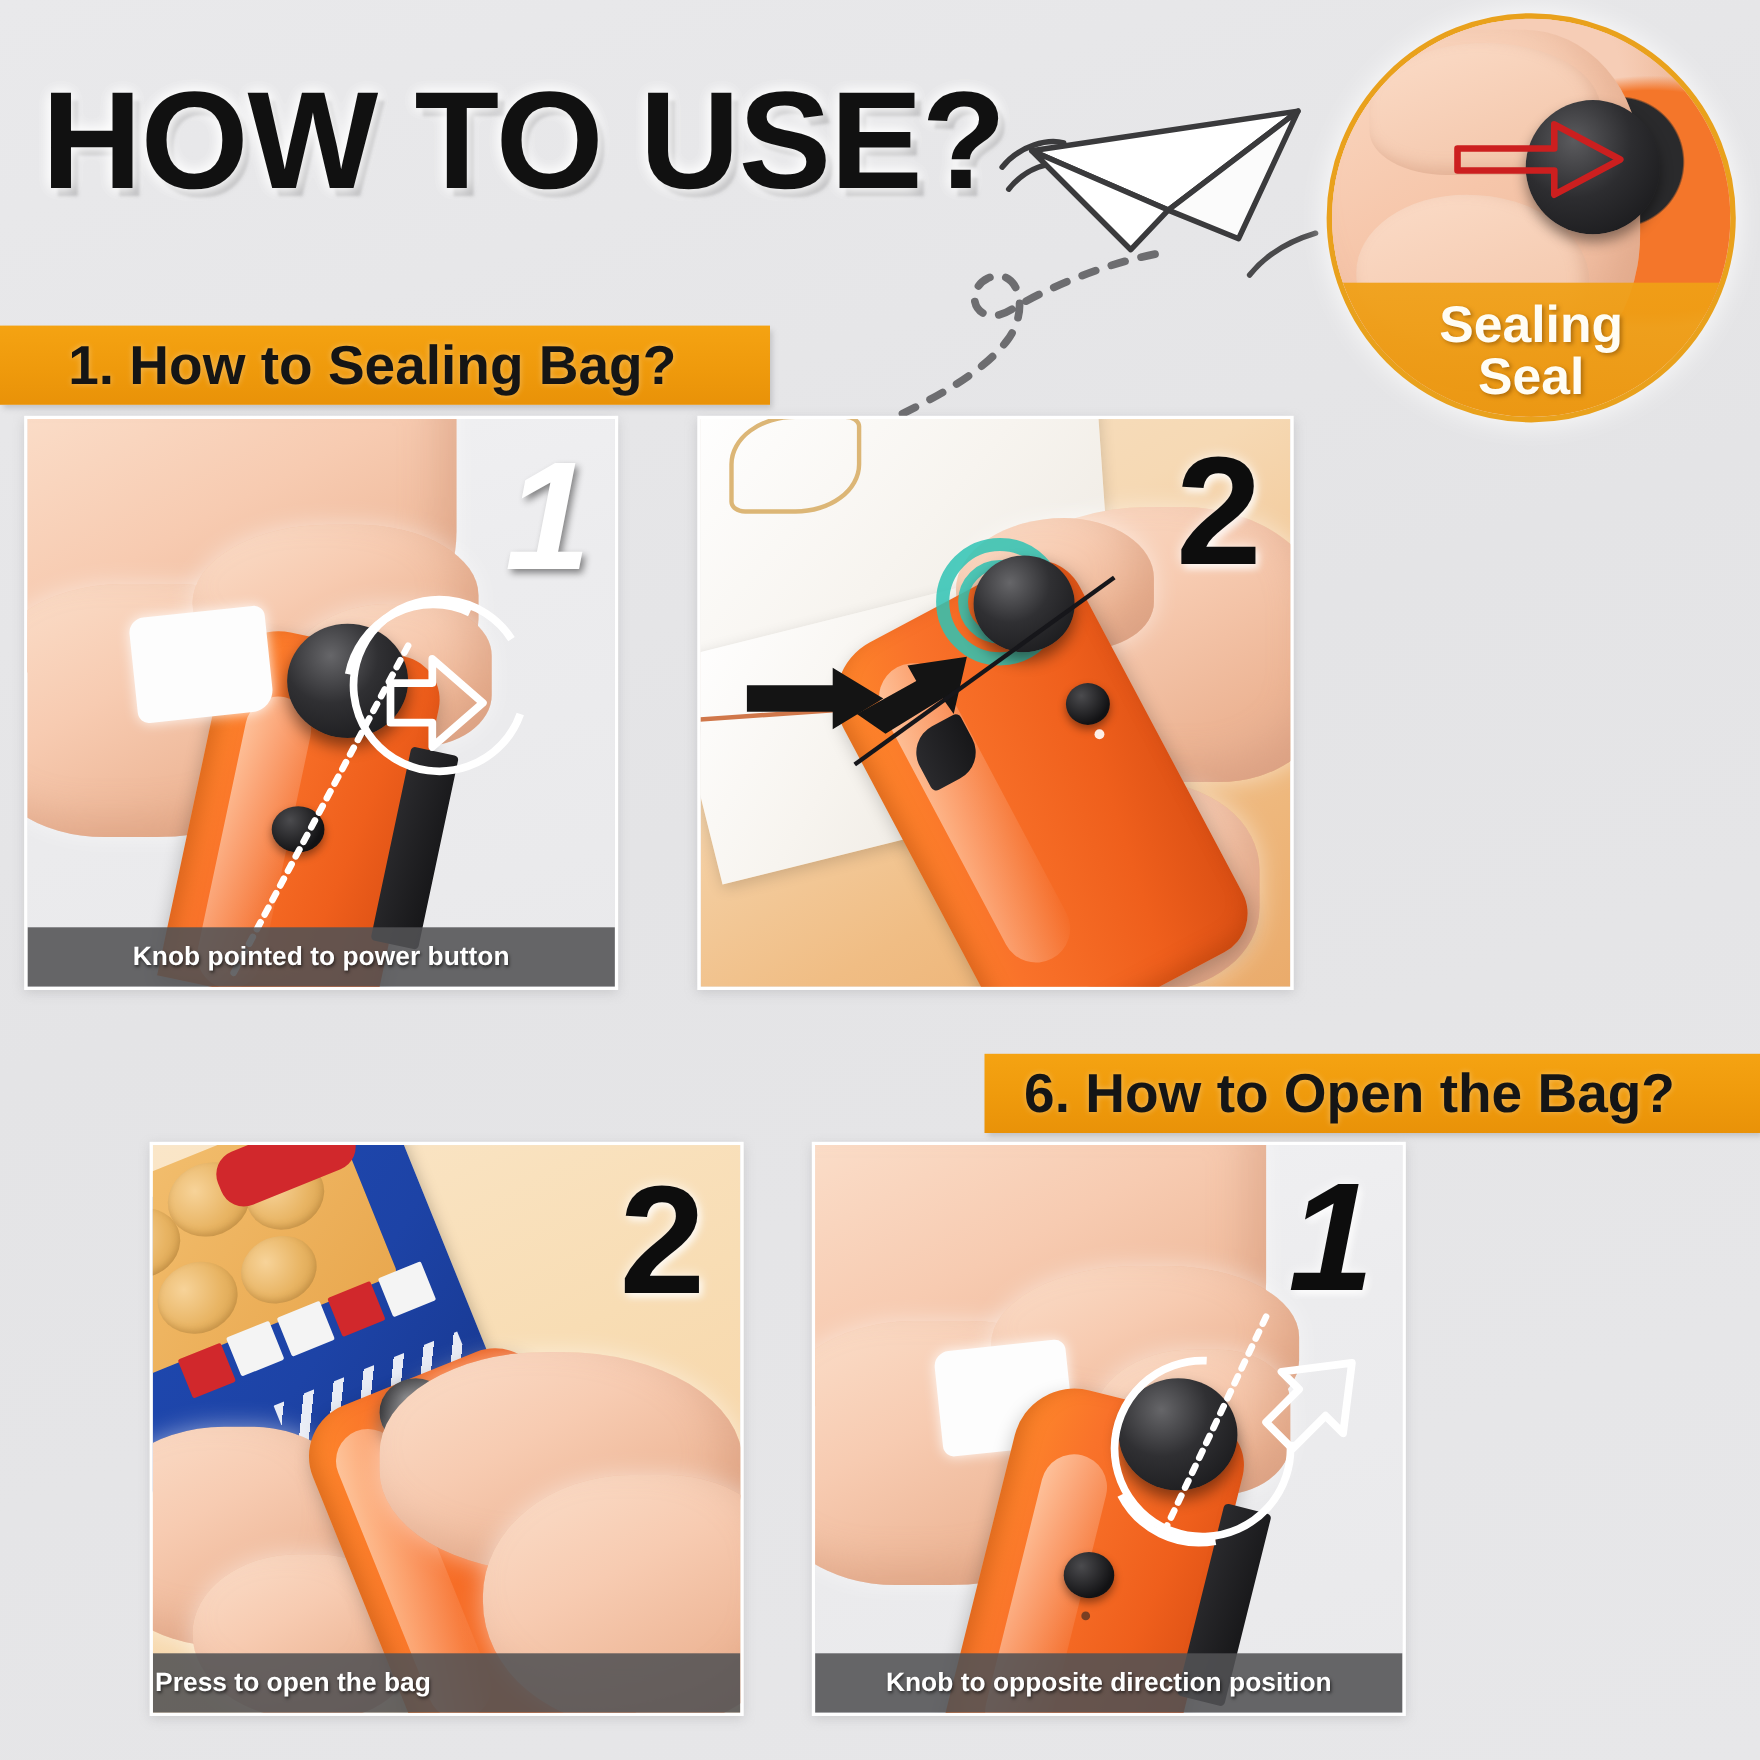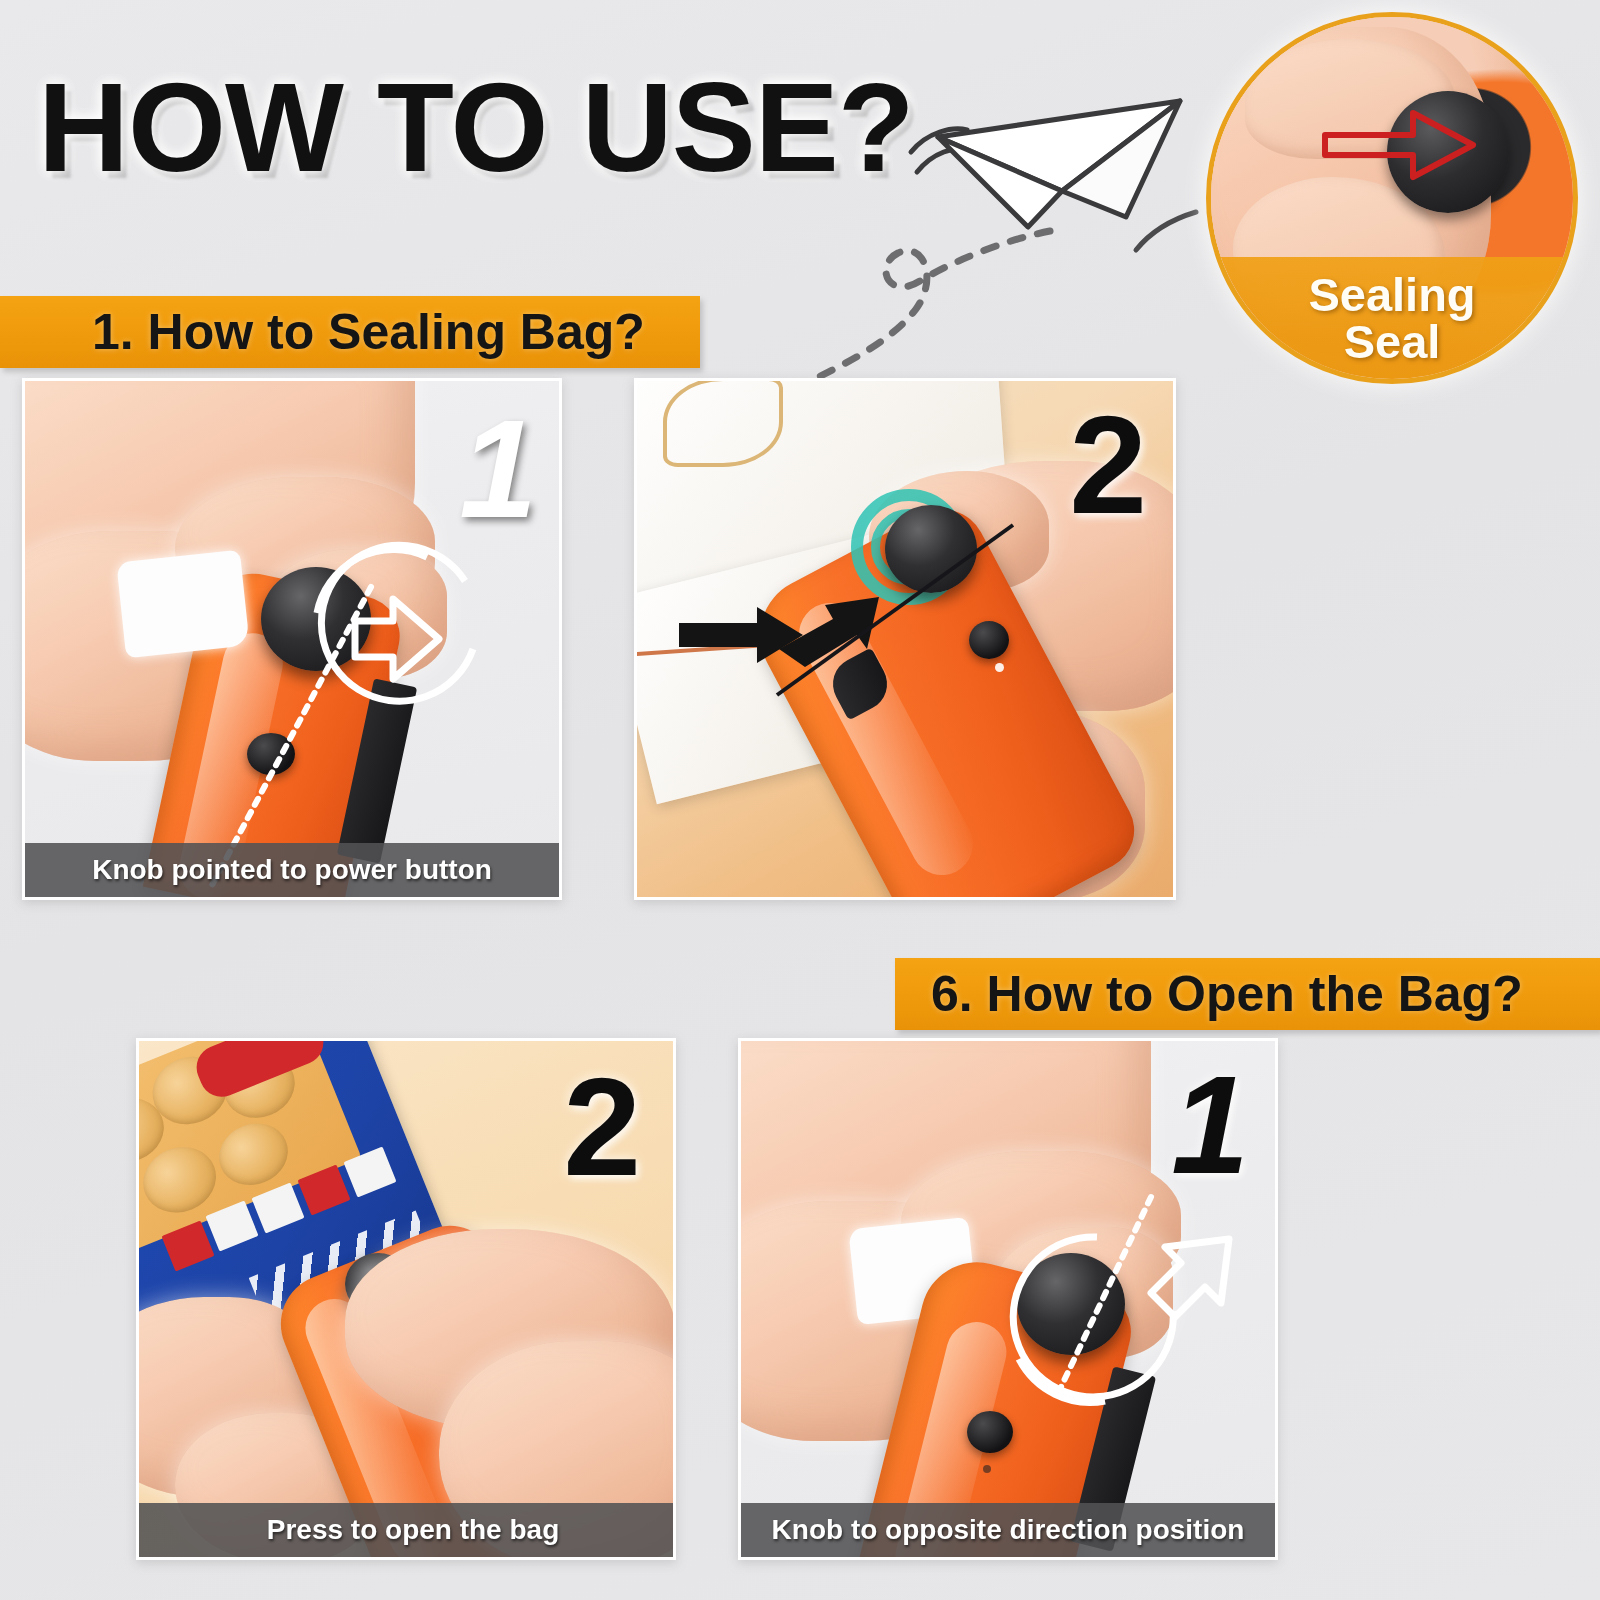--- a/index.html
+++ b/index.html
@@ -123,21 +123,21 @@
     align-items: center;
     box-shadow: 3px 4px 5px rgba(150,150,152,0.45);
   }
   .sec-bar span {
     color: #151515;
     font-weight: bold;
     font-size: 50px;
     text-shadow: 0 0 6px rgba(255,255,255,.35);
     white-space: nowrap;
   }
-  #sec-bar-1 { left: 0; top: 296px; width: 700px; height: 72px; padding-left: 92px; }
+  #sec-bar-1 { left: 0; top: 296px; width: 700px; height: 72px; padding-left: 62px; }
   #sec-bar-2 { left: 895px; top: 958px; width: 705px; height: 72px; padding-left: 36px; }
 
   
   .panel {
     position: absolute;
     overflow: hidden;
     border: 3px solid #ffffff;
     box-shadow: 0 3px 10px rgba(150,150,152,0.35);
   }
   #panel-1 { left: 22px;  top: 378px;  width: 540px; height: 522px; }
@@ -219,27 +219,27 @@
   .cap {
     position: absolute;
     left: 0; right: 0; bottom: 0;
     height: 54px;
     background: rgba(82,82,84,.88);
     display: flex;
     align-items: center;
   }
   .cap span {
     color: #ffffff;
-    font-size: 28px;
+    font-size: 24px;
     font-weight: bold;
     text-shadow: 1px 2px 3px rgba(0,0,0,.6);
     white-space: nowrap;
   }
   .cap.center { justify-content: center; }
-  .cap.left   { justify-content: center; padding-left: 14px; }
+  .cap.left   { justify-content: flex-start; padding-left: 2px; }
 
   
   .bag-white {
     position: absolute;
     background: linear-gradient(135deg, #ffffff 0%, #f7f4ef 50%, #ece7df 100%);
     box-shadow: 0 4px 14px rgba(0,0,0,.16);
   }
   .bag-blue {
     position: absolute;
     background: linear-gradient(145deg, #1f4bb5 0%, #1d43a6 55%, #16358a 100%);

